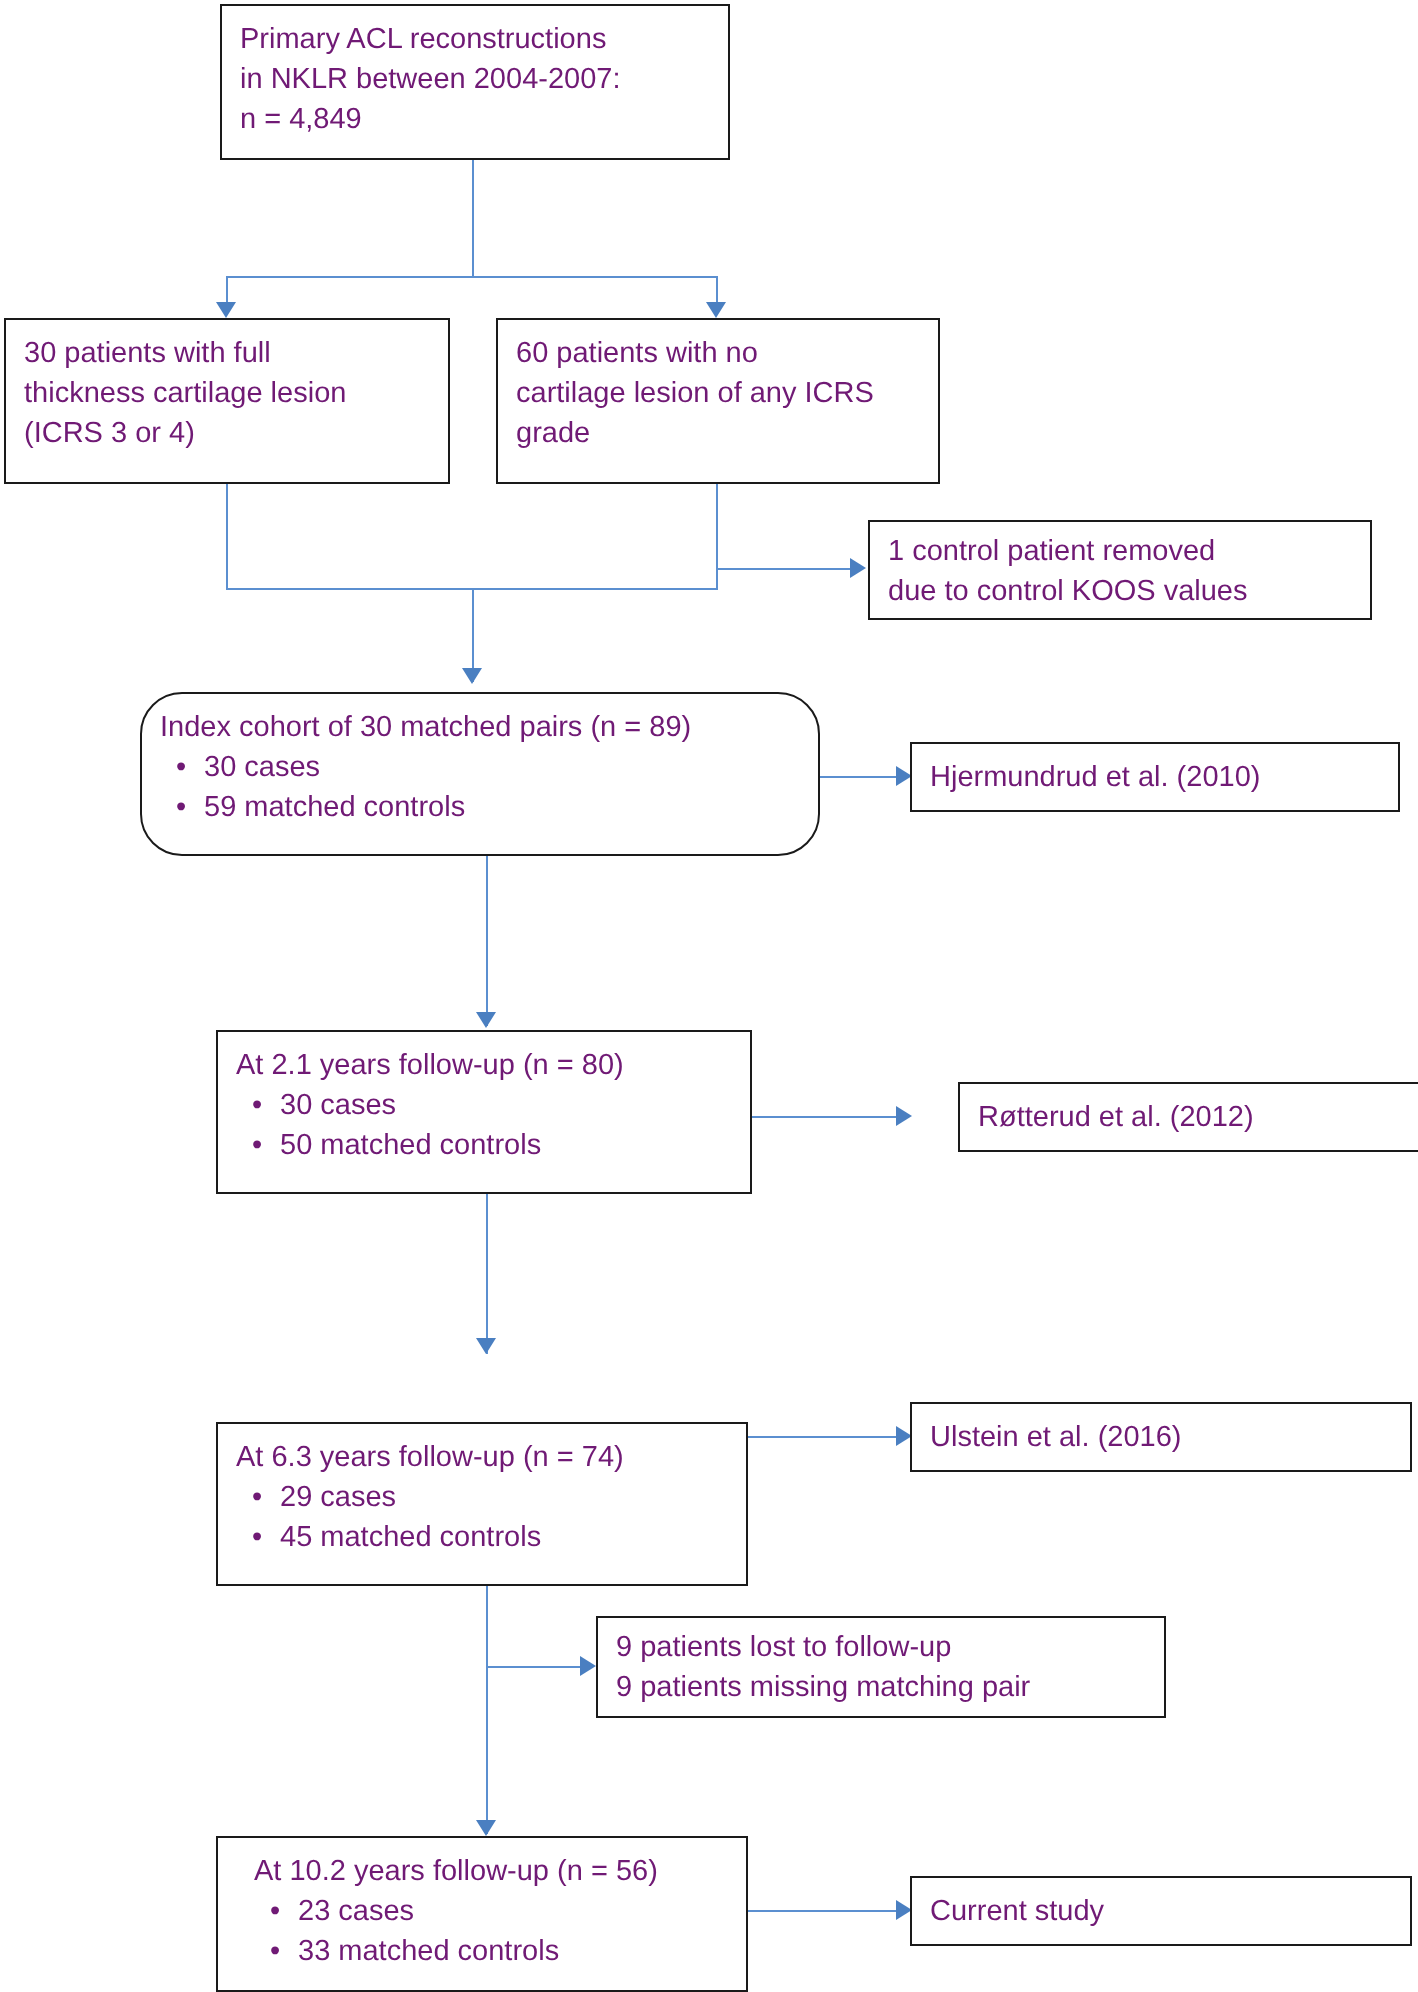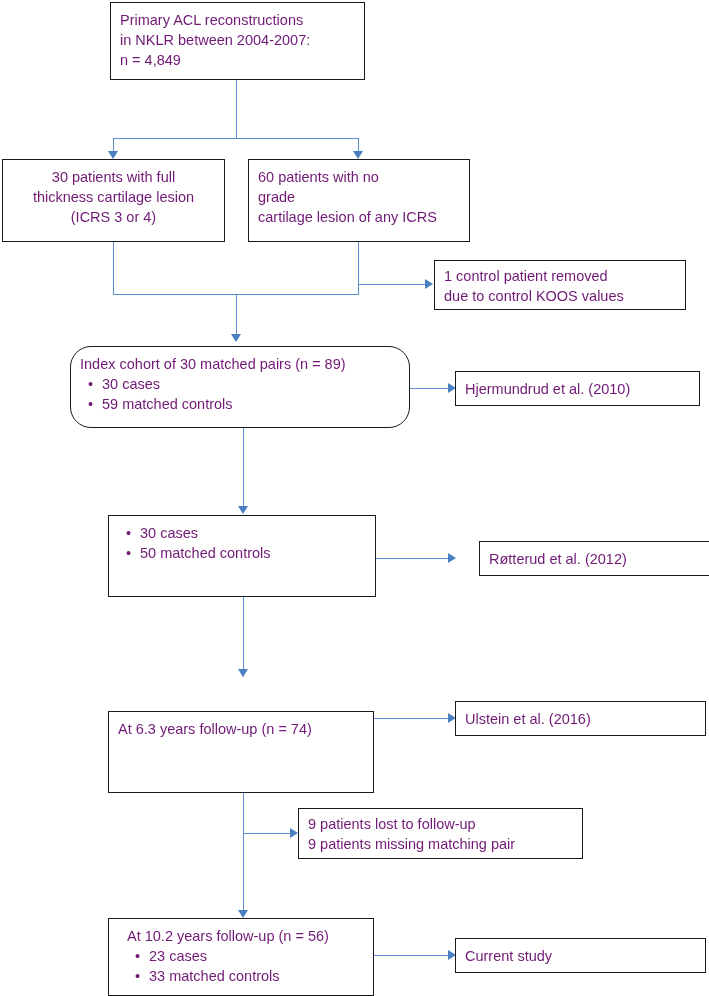--- a/index.html
+++ b/index.html
@@ -125,62 +125,67 @@
 
   <div class="hline" style="left:374px; top:955px; width:74px;"></div>
   <div class="arrow-right" style="left:448px; top:950px;"></div>
 
   <div class="box" style="left:110px; top:2px; width:255px; height:78px;">
     <span class="line">Primary ACL reconstructions</span>
     <span class="line">in NKLR between 2004-2007:</span>
     <span class="line">n = 4,849</span>
   </div>
 
-  <div class="box" style="left:2px; top:159px; width:223px; height:83px;text-align:center;">
+  <div class="box" style="left:2px; top:159px; width:223px; height:83px;">
     <span class="line">30 patients with full</span>
     <span class="line">thickness cartilage lesion</span>
     <span class="line">(ICRS 3 or 4)</span>
   </div>
 
   <div class="box" style="left:248px; top:159px; width:222px; height:83px;">
     <span class="line">60 patients with no</span>
+    <span class="line">cartilage lesion of any ICRS</span>
     <span class="line">grade</span>
-    <span class="line">cartilage lesion of any ICRS</span>
   </div>
 
   <div class="box" style="left:434px; top:260px; width:252px; height:50px; padding-top:5px;">
     <span class="line">1 control patient removed</span>
     <span class="line">due to control KOOS values</span>
   </div>
 
   <div class="box" style="left:70px; top:346px; width:340px; height:82px;border-radius:21px;">
     <span class="line">Index cohort of 30 matched pairs (n = 89)</span>
     <ul>
       <li>30 cases</li>
       <li>59 matched controls</li>
     </ul>
   </div>
 
   <div class="box side-box" style="left:455px; top:371px; width:245px; height:35px;">
     <span class="line">Hjermundrud et al. (2010)</span>
   </div>
 
   <div class="box" style="left:108px; top:515px; width:268px; height:82px;">
+    <span class="line">At 2.1 years follow-up (n = 80)</span>
     <ul>
       <li>30 cases</li>
       <li>50 matched controls</li>
     </ul>
   </div>
 
   <div class="box side-box" style="left:455px; top:541px; width:251px; height:35px;margin-left:24px;">
     <span class="line">Røtterud et al. (2012)</span>
   </div>
 
   <div class="box" style="left:108px; top:675px; width:266px; height:82px;margin-top:36px;">
     <span class="line">At 6.3 years follow-up (n = 74)</span>
+    <ul>
+      <li>29 cases</li>
+      <li>45 matched controls</li>
+    </ul>
   </div>
 
   <div class="box side-box" style="left:455px; top:701px; width:251px; height:35px;">
     <span class="line">Ulstein et al. (2016)</span>
   </div>
 
   <div class="box" style="left:298px; top:808px; width:285px; height:51px; padding-top:5px;">
     <span class="line">9 patients lost to follow-up</span>
     <span class="line">9 patients missing matching pair</span>
   </div>

